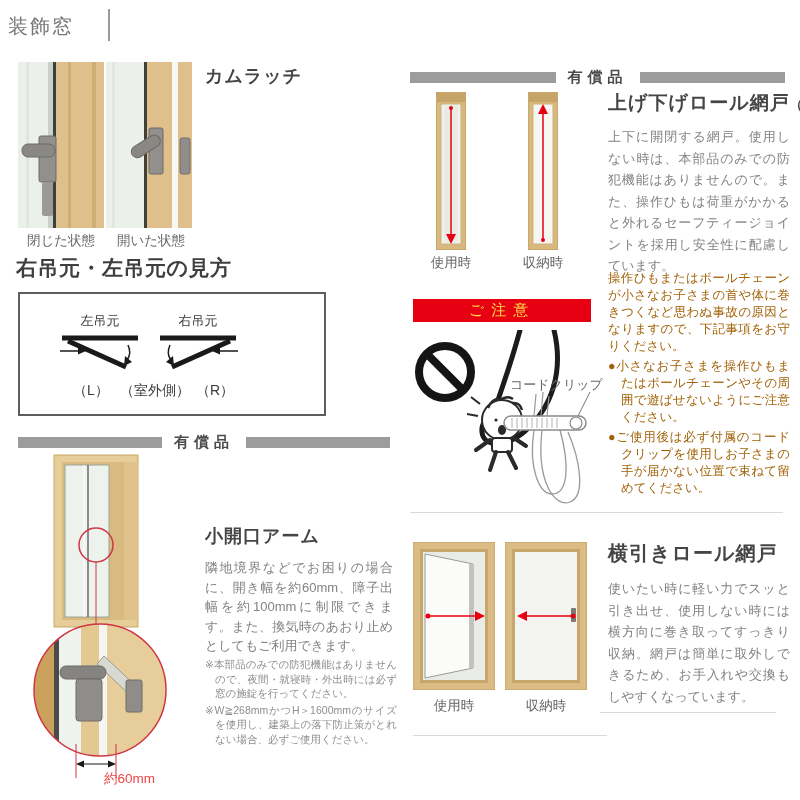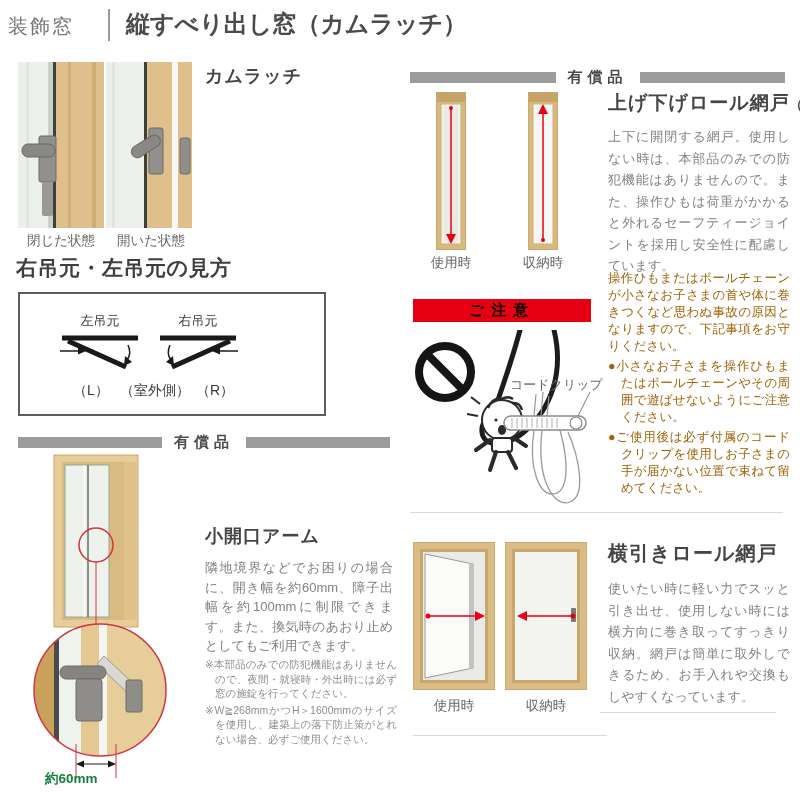--- a/index.html
+++ b/index.html
@@ -21,34 +21,33 @@
   .photo-label{font-size:13.5px;color:#666;text-align:center;}
   
   .paid{display:flex;align-items:center;}
   .paid .bar{flex:1;height:11px;background:#9c9c9c;}
   .paid .lbl{font-size:15px;font-weight:bold;color:#4b4b4b;letter-spacing:5px;margin:0 12px;white-space:nowrap;}
   
   .hinge-box{border:2px solid #5e5e5e;background:#fff;}
   .diag-lbl{font-size:13px;color:#3a3a3a;text-align:center;white-space:nowrap;}
   .diag-lbl-b{font-size:14px;color:#3a3a3a;text-align:center;white-space:nowrap;}
   
-  .caution{background:#e60012;color:#000000;font-size:15px;font-weight:bold;letter-spacing:7px;
+  .caution{background:#e60012;color:#fde047;font-size:15px;font-weight:normal;letter-spacing:7px;
            display:flex;align-items:center;justify-content:center;}
   .hline{height:1px;background:#d9d9d6;}
-  .dim-lbl{font-size:13.5px;color:#15803d;text-align:left;font-weight:bold;}
+  .dim-lbl{font-size:13.5px;color:#ef4444;text-align:right;font-weight:normal;}
   .clip-lbl{font-size:13px;color:#666;white-space:nowrap;}
 </style>
 </head>
 <body>
 
 <div id="page">
 
   <div class="abs hdr-cat" style="left:8px;top:13px;">装飾窓</div>
   <div class="abs hdr-sep" style="left:108px;top:9px;"></div>
-  <div class="abs hdr-title" style="left:126px;top:8px;">縦すべり出し窓（カムラッチ）</div>
 
   <svg class="abs" style="left:18px;top:62px;" width="86" height="166">
     <rect x="0" y="0" width="86" height="166" fill="#ebf0ea"></rect>
     <rect x="8" y="0" width="3" height="166" fill="#dfe7df"></rect>
     <rect x="30" y="0" width="5" height="166" fill="#c9d2c9"></rect>
     <rect x="35" y="0" width="3" height="166" fill="#3f3f3c"></rect>
     <rect x="38" y="0" width="48" height="166" fill="#dfc08c"></rect>
     <rect x="50" y="0" width="3" height="166" fill="#cfae74"></rect>
     <rect x="74" y="0" width="4" height="166" fill="#cfae74"></rect>
     <rect x="21" y="74" width="17" height="46" rx="2" fill="#92908c" stroke="#6c6a66"></rect>

